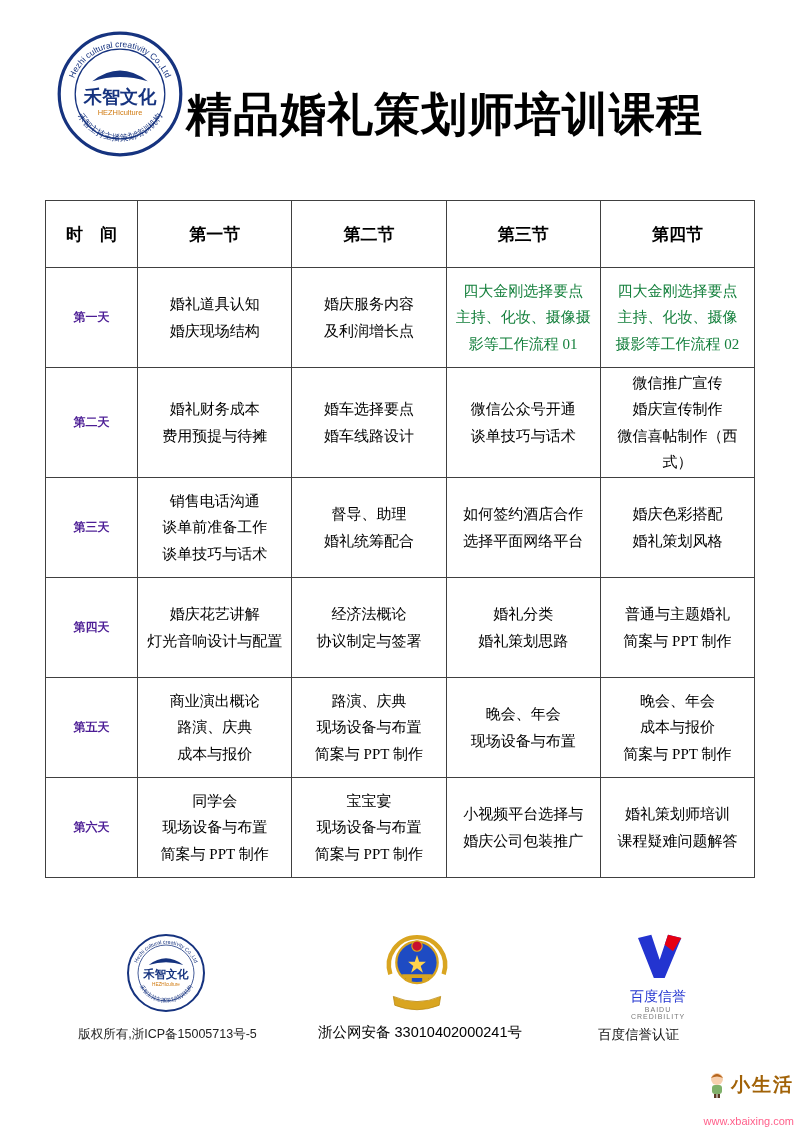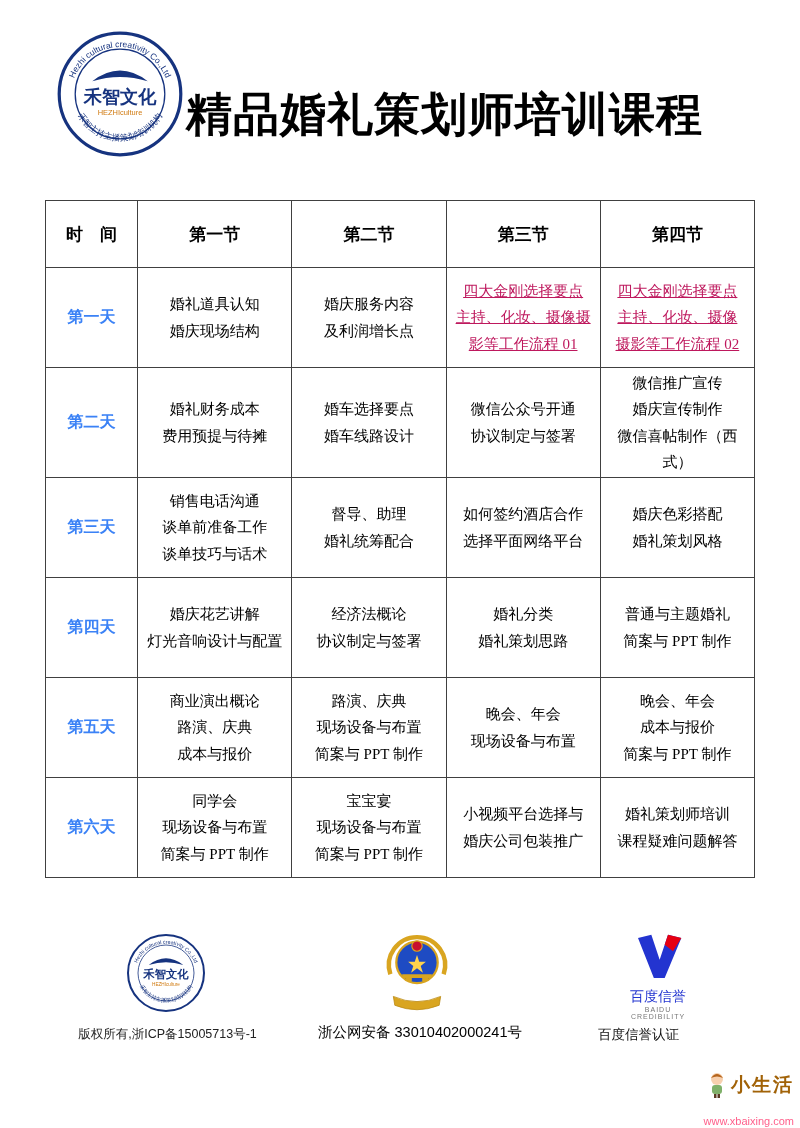--- a/index.html
+++ b/index.html
@@ -20,27 +20,27 @@
   
   table.course-table {
     position:absolute; left:45px; top:200px; width:710px;
     border-collapse:collapse; table-layout:fixed;
   }
   .course-table th, .course-table td { border:1px solid #404040; }
   .course-table th {
     height:64px; font-size:17px; font-weight:bold; text-align:center; color:#000;
   }
   td.day-cell {
-    font-size:16px; font-weight:bold; text-align:center; color:#3b82f6;
+    font-size:12px; font-weight:bold; text-align:center; color:#4c1d95;
   }
   td.course-cell {
     font-size:15px; text-align:center; vertical-align:middle;
     white-space:pre-line; line-height:1.75; color:#000; height:95px; padding:2px 4px;
   }
-  td.course-cell[data-color="blue"] { color:#be185d;text-decoration:underline; }
+  td.course-cell[data-color="blue"] { color:#15803d; }
 
   
   .footer-logo  { position:absolute; left:126px; top:933px; }
   .police-badge { position:absolute; left:380px; top:928px; }
   .baidu-block  { position:absolute; left:618px; top:933px; width:80px; text-align:center;
                   font-family:"Liberation Sans","DejaVu Sans",sans-serif; }
   .baidu-cn { font-size:14px; font-weight:normal; color:#2334d0; margin-top:1px; }
   .baidu-en { font-size:7px; color:#777; letter-spacing:1px; }
 
   .icp-text {
@@ -120,21 +120,21 @@
 主持、化妆、摄像
 摄影等工作流程 02</td>
     </tr>
     <tr>
       <td class="day-cell">第二天</td>
       <td class="course-cell" data-color="black">婚礼财务成本
 费用预提与待摊</td>
       <td class="course-cell" data-color="black">婚车选择要点
 婚车线路设计</td>
       <td class="course-cell" data-color="black">微信公众号开通
-协议制定与签署</td>
+谈单技巧与话术</td>
       <td class="course-cell" data-color="black">微信推广宣传
 婚庆宣传制作
 微信喜帖制作（西式）</td>
     </tr>
     <tr>
       <td class="day-cell">第三天</td>
       <td class="course-cell" data-color="black">销售电话沟通
 谈单前准备工作
 谈单技巧与话术</td>
       <td class="course-cell" data-color="black">督导、助理
@@ -214,21 +214,21 @@
 
   <div class="baidu-block">
     <svg width="54" height="50" viewBox="0 0 64 60">
       <polygon points="8,6 24,2 34,32 44,2 60,6 40,54 27,54" fill="#2334d0"></polygon>
       <polygon points="44,2 60,6 50,22 40,14" fill="#e60012"></polygon>
     </svg>
     <div class="baidu-cn">百度信誉</div>
     <div class="baidu-en">BAIDU CREDIBILITY</div>
   </div>
 
-  <div class="icp-text">版权所有,浙ICP备15005713号-1</div>
+  <div class="icp-text">版权所有,浙ICP备15005713号-5</div>
   <div class="police-text">浙公网安备 33010402000241号</div>
   <div class="baidu-cert">百度信誉认证</div>
 
   <div class="watermark">
     <div class="wm-row">
       <svg width="20" height="26" viewBox="0 0 20 26">
         <circle cx="10" cy="7" r="6" fill="#f7d0ae"></circle>
         <path d="M4,6 Q10,-2 16,6 Q10,3 4,6 Z" fill="#b5651d"></path>
         <rect x="5" y="13" width="10" height="9" rx="3" fill="#7fb069"></rect>
         <rect x="7" y="22" width="2.5" height="4" fill="#5a3b23"></rect>

